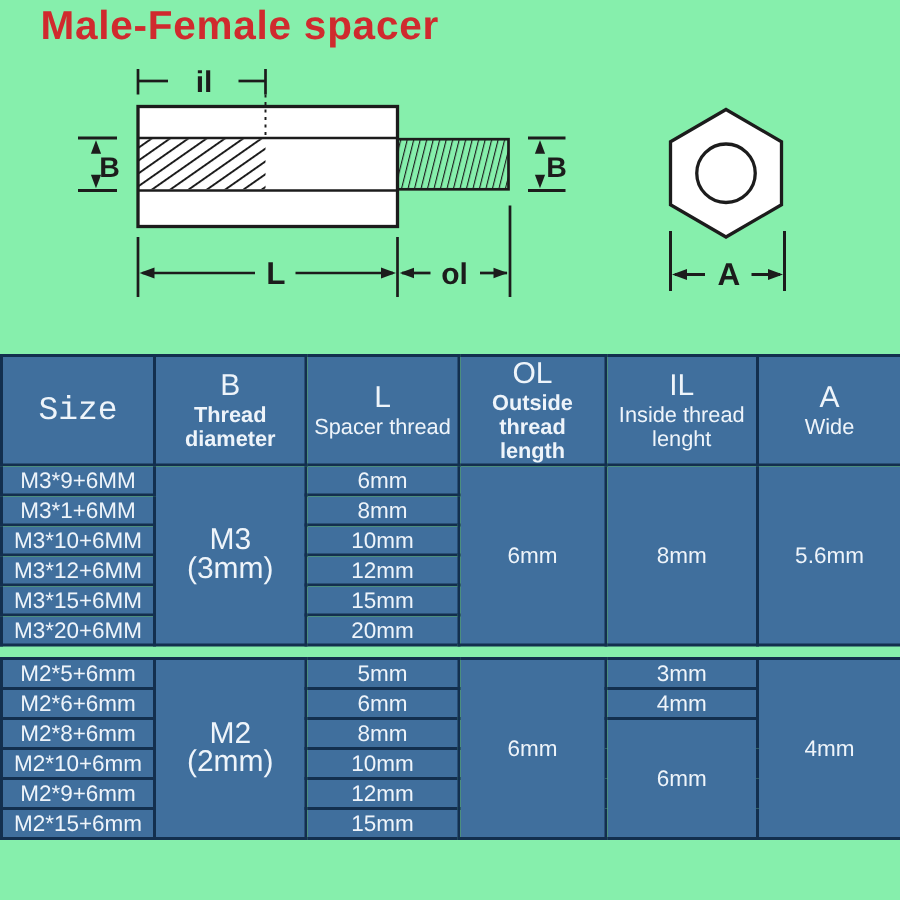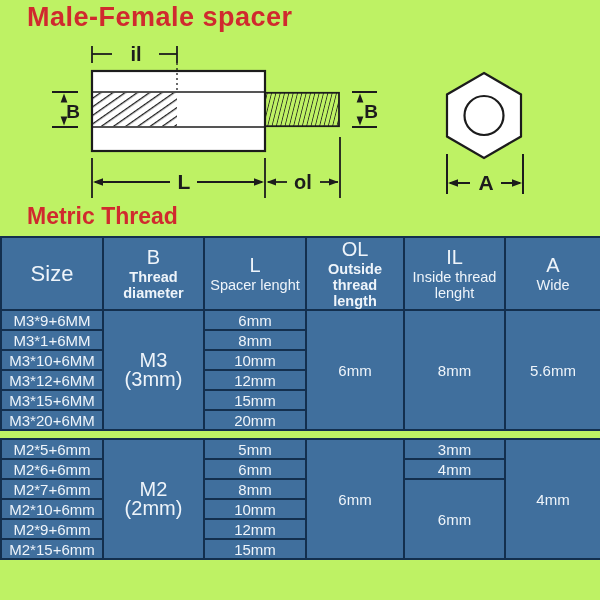--- a/index.html
+++ b/index.html
@@ -1,17 +1,17 @@
 <!DOCTYPE html>
 <html><head>
 <meta charset="utf-8">
 <style>
   html,body { margin:0; padding:0; background:#ffffff; }
   .stage {
-    position:relative; width:600px; height:600px; background:#bef264;
+    position:relative; width:600px; height:600px; background:#86efac;
     font-family:"Liberation Sans", sans-serif; overflow:hidden;
   }
   .title {
     position:absolute; top:2px; left:27px; margin:0;
     font-size:27px; font-weight:bold; color:#d02a2e; letter-spacing:0.5px;
   }
   .subtitle {
     position:absolute; top:203px; left:27px; margin:0;
     font-size:23px; font-weight:bold; color:#d02a2e;
   }
@@ -26,21 +26,21 @@
   #t2 { top:438px; }
   table.spec th, table.spec td {
     background:#406f9d; border:2px solid #132f4e;
     color:#eef4fa; text-align:center; vertical-align:middle;
     padding:0; overflow:hidden;
   }
   tr.hrow th { height:56px; font-weight:normal; }
   tr.brow { height:20px; }
   tr.brow td { font-size:15px; }
   .hcode { font-size:20px; line-height:23px; }
-  .hsize { font-size:22px; }
+  .hsize { font-size:22px;font-family:Liberation Mono, monospace; }
   .hdesc { font-size:14.5px; line-height:16px; margin:0 auto; }
   .w80 { max-width:80px;font-weight:bold; }
   .w88 { max-width:88px;font-weight:bold; }
   .w92 { max-width:92px; }
   .bcell div { font-size:20px; line-height:19px; }
 </style>
 </head>
 <body>
 
 <div class="stage">
@@ -115,21 +115,20 @@
       <line x1="447" y1="154" x2="447" y2="194"></line>
       <line x1="523" y1="154" x2="523" y2="194"></line>
       <line x1="450" y1="183" x2="470" y2="183"></line>
       <line x1="501" y1="183" x2="520" y2="183"></line>
     </g>
     <polygon points="448,183 458,179.3 458,186.7" fill="#1c1c1c"></polygon>
     <polygon points="522,183 512,179.3 512,186.7" fill="#1c1c1c"></polygon>
     <text class="dimtext" x="486" y="190" font-size="21" text-anchor="middle">A</text>
   </svg>
 
-  <h2 class="subtitle">Metric Thread</h2>
 
   <table class="spec" id="t1">
     <colgroup>
       <col style="width:102px">
         <col style="width:101px">
         <col style="width:102px">
       <col style="width:98px">
         <col style="width:101px">
         <col style="width:96px">
     </colgroup>
@@ -137,21 +136,21 @@
       <tr class="hrow">
         <th>
           <div class="hcode hsize">Size</div>
         </th>
         <th>
           <div class="hcode">B</div>
           <div class="hdesc w80">Thread diameter</div>
         </th>
         <th>
           <div class="hcode">L</div>
-          <div class="hdesc">Spacer lenght</div>
+          <div class="hdesc">Spacer thread</div>
         </th>
         <th>
           <div class="hcode">OL</div>
           <div class="hdesc w88">Outside thread length</div>
         </th>
         <th>
           <div class="hcode">IL</div>
           <div class="hdesc w92">Inside thread lenght</div>
         </th>
         <th>
@@ -213,21 +212,21 @@
         <td rowspan="6">6mm</td>
         <td>3mm</td>
         <td rowspan="6">4mm</td>
       </tr>
       <tr class="brow">
         <td>M2*6+6mm</td>
         <td>6mm</td>
         <td>4mm</td>
       </tr>
       <tr class="brow">
-        <td>M2*7+6mm</td>
+        <td>M2*8+6mm</td>
         <td>8mm</td>
         <td rowspan="4">6mm</td>
       </tr>
       <tr class="brow">
         <td>M2*10+6mm</td>
         <td>10mm</td>
       </tr>
       <tr class="brow">
         <td>M2*9+6mm</td>
         <td>12mm</td>

